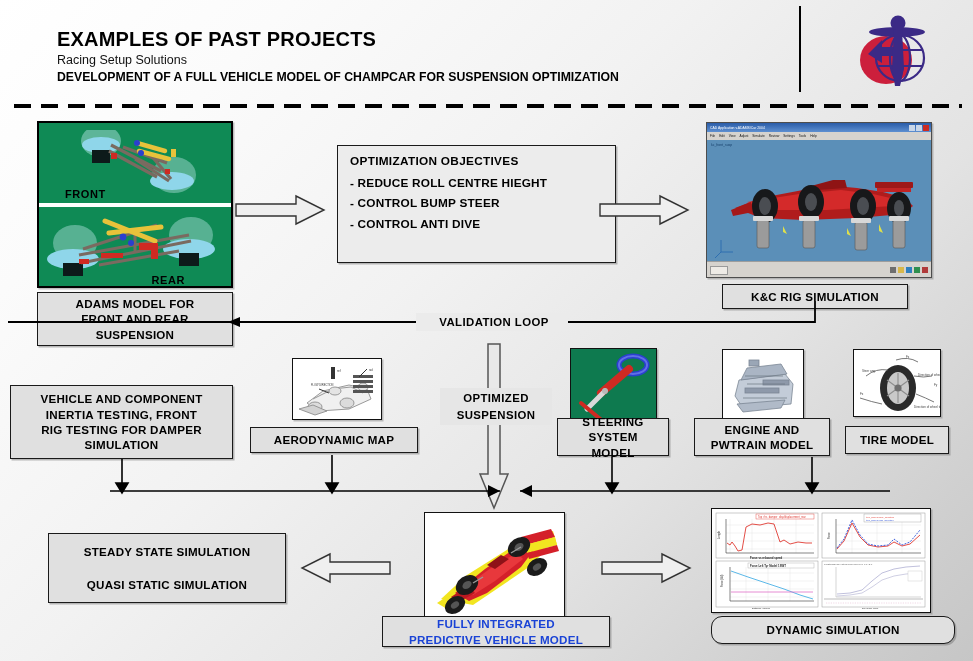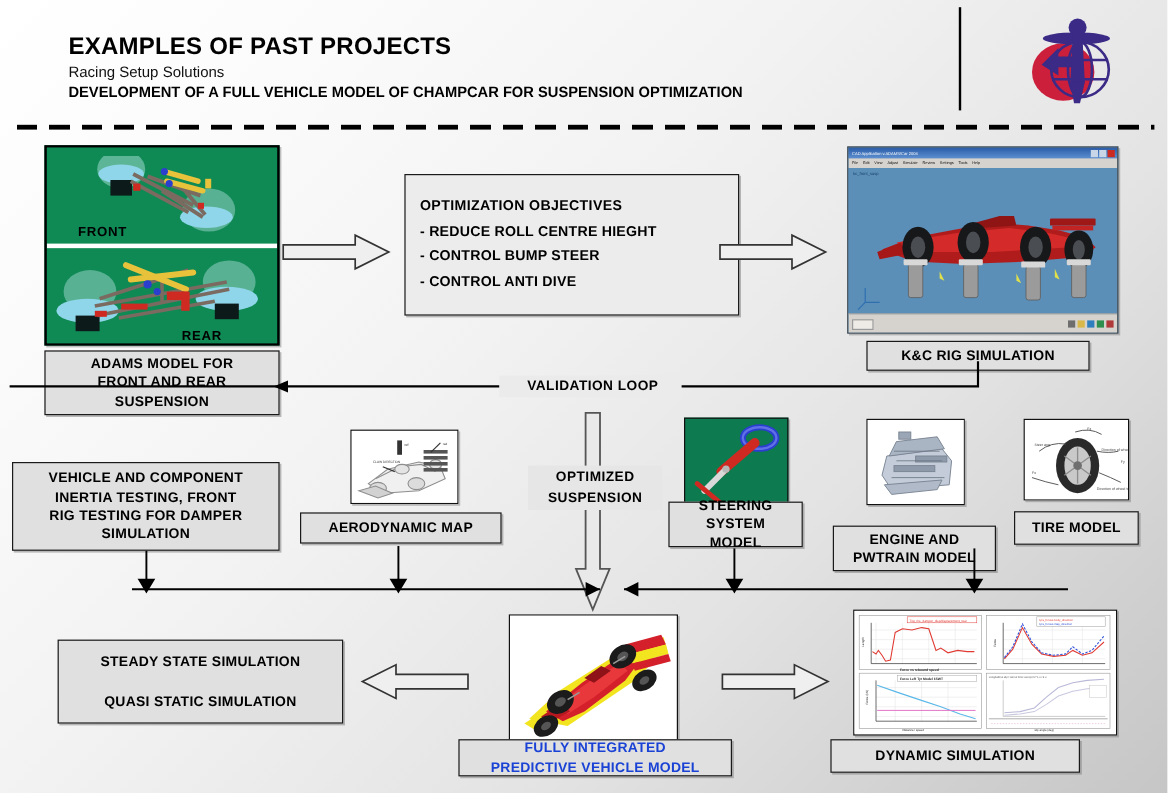--- a/index.html
+++ b/index.html
@@ -189,21 +189,21 @@
       <span>SUSPENSION</span>
     </span>
   </div>
 
   <div class="blockarrow" style="left:234px;top:192px;">
     <svg width="92" height="36" viewBox="0 0 92 36">
       <path d="M2 12 H62 V4 L90 18 L62 32 V24 H2 Z" fill="#efefef" stroke="#333" stroke-width="1.4"></path>
     </svg>
   </div>
 
-  <div style="position:absolute;left:337px;top:145px;width:279px;height:118px;box-sizing:border-box;border:1.4px solid #1a1a1a;background:#ececec;box-shadow:1.5px 1.5px 0 rgba(120,120,120,.5);padding:18px 0 0 12px;">
+  <div style="position:absolute;left:337px;top:145px;width:279px;height:118px;box-sizing:border-box;border:1.4px solid #1a1a1a;background:#ececec;box-shadow:1.5px 1.5px 0 rgba(120,120,120,.5);padding:8px 0 0 12px;">
     <div style="font-size:11.8px;font-weight:bold;letter-spacing:.3px;margin-bottom:5px;">OPTIMIZATION OBJECTIVES</div>
     <div style="font-size:11.8px;font-weight:bold;letter-spacing:.2px;line-height:1.72;">
       <div>- REDUCE ROLL CENTRE HIEGHT</div>
       <div>- CONTROL BUMP STEER</div>
       <div>- CONTROL ANTI DIVE</div>
     </div>
   </div>
 
   <div class="blockarrow" style="left:598px;top:192px;">
     <svg width="92" height="36" viewBox="0 0 92 36">
@@ -378,21 +378,21 @@
         <rect x="22" y="38" width="34" height="5" fill="#8e99aa"></rect>
         <path d="M14 54 L20 62 L58 58 L62 50 Z" fill="#b0bac8"></path>
       </g>
       <g stroke="#6b7683" stroke-width=".7" fill="none">
         <path d="M22 26 H60"></path>
           <path d="M24 34 H62"></path>
           <path d="M20 48 H64"></path>
       </g>
     </svg>
   </div>
-  <div class="box" style="left:694px;top:418px;width:136px;height:38px;margin-top:20px;">
+  <div class="box" style="left:694px;top:418px;width:136px;height:38px;">
     <span>
       <span>ENGINE AND</span>
       <span>PWTRAIN MODEL</span>
     </span>
   </div>
 
   <div class="pic" style="left:853px;top:349px;width:88px;height:68px;">
     <svg width="88" height="68" viewBox="0 0 88 68">
       <rect width="88" height="68" fill="#fff"></rect>
       <ellipse cx="44" cy="38" rx="18" ry="23" fill="#2a2a2a"></ellipse>
@@ -575,17 +575,17 @@
         <polyline points="125,87 138,86 150,84 160,78 170,71 182,67 194,65 208,64" fill="none" stroke="#c9c9e0" stroke-width=".9"></polyline>
         <path d="M112 90 H211" stroke="#777" stroke-width=".5"></path>
         <g stroke="#e0a8c8" stroke-width=".45" stroke-dasharray="1.2 1.2">
           <path d="M114 94 H209"></path>
         </g>
         <rect x="196" y="62" width="14" height="10" fill="#fff" stroke="#bbb" stroke-width=".35"></rect>
         <text x="150" y="100" font-size="2.4" fill="#333">slip angle (deg)</text>
       </g>
     </svg>
   </div>
-  <div class="box" style="left:692px;top:616px;width:208px;height:28px;">
+  <div class="box" style="left:711px;top:616px;width:244px;height:28px;border-radius:11px;">
     <span>DYNAMIC SIMULATION</span>
   </div>
 
 </div>
 
 </body></html>

